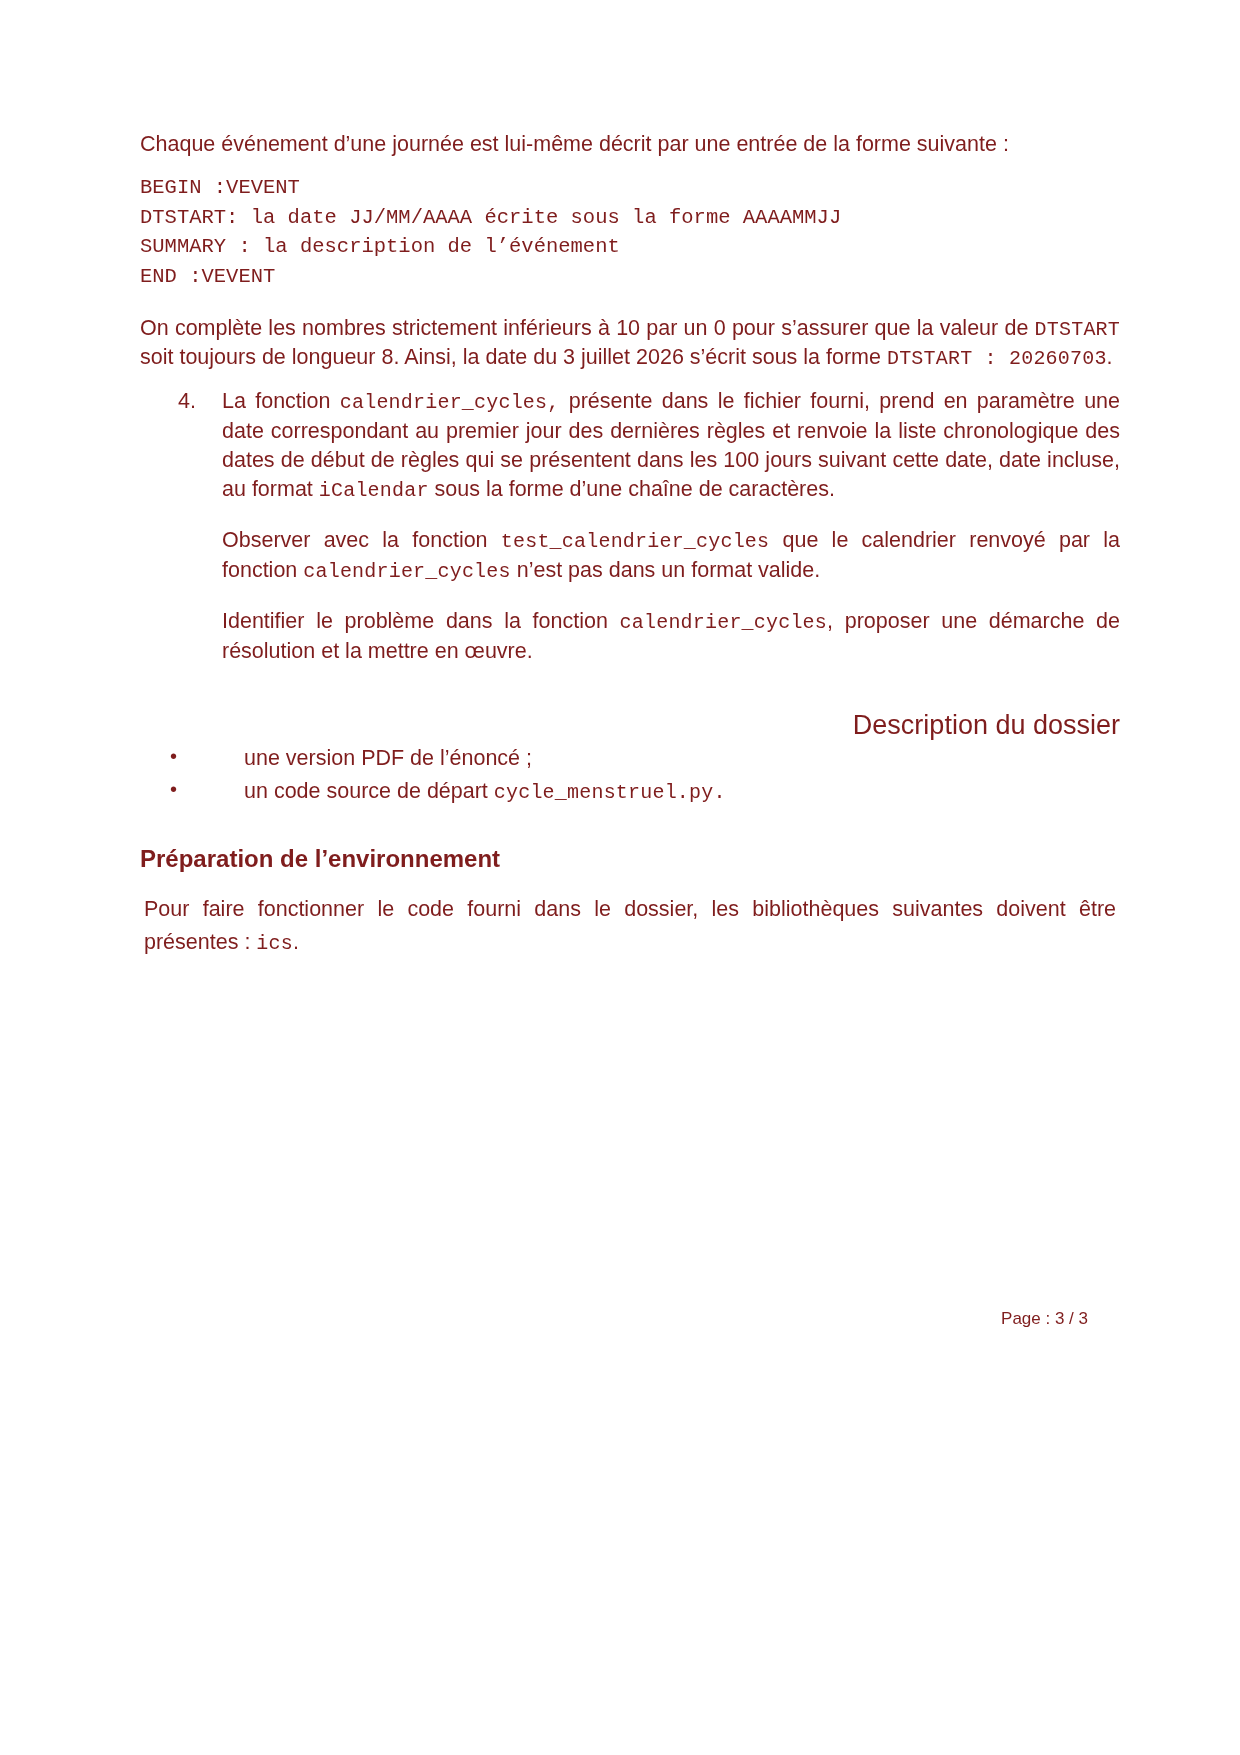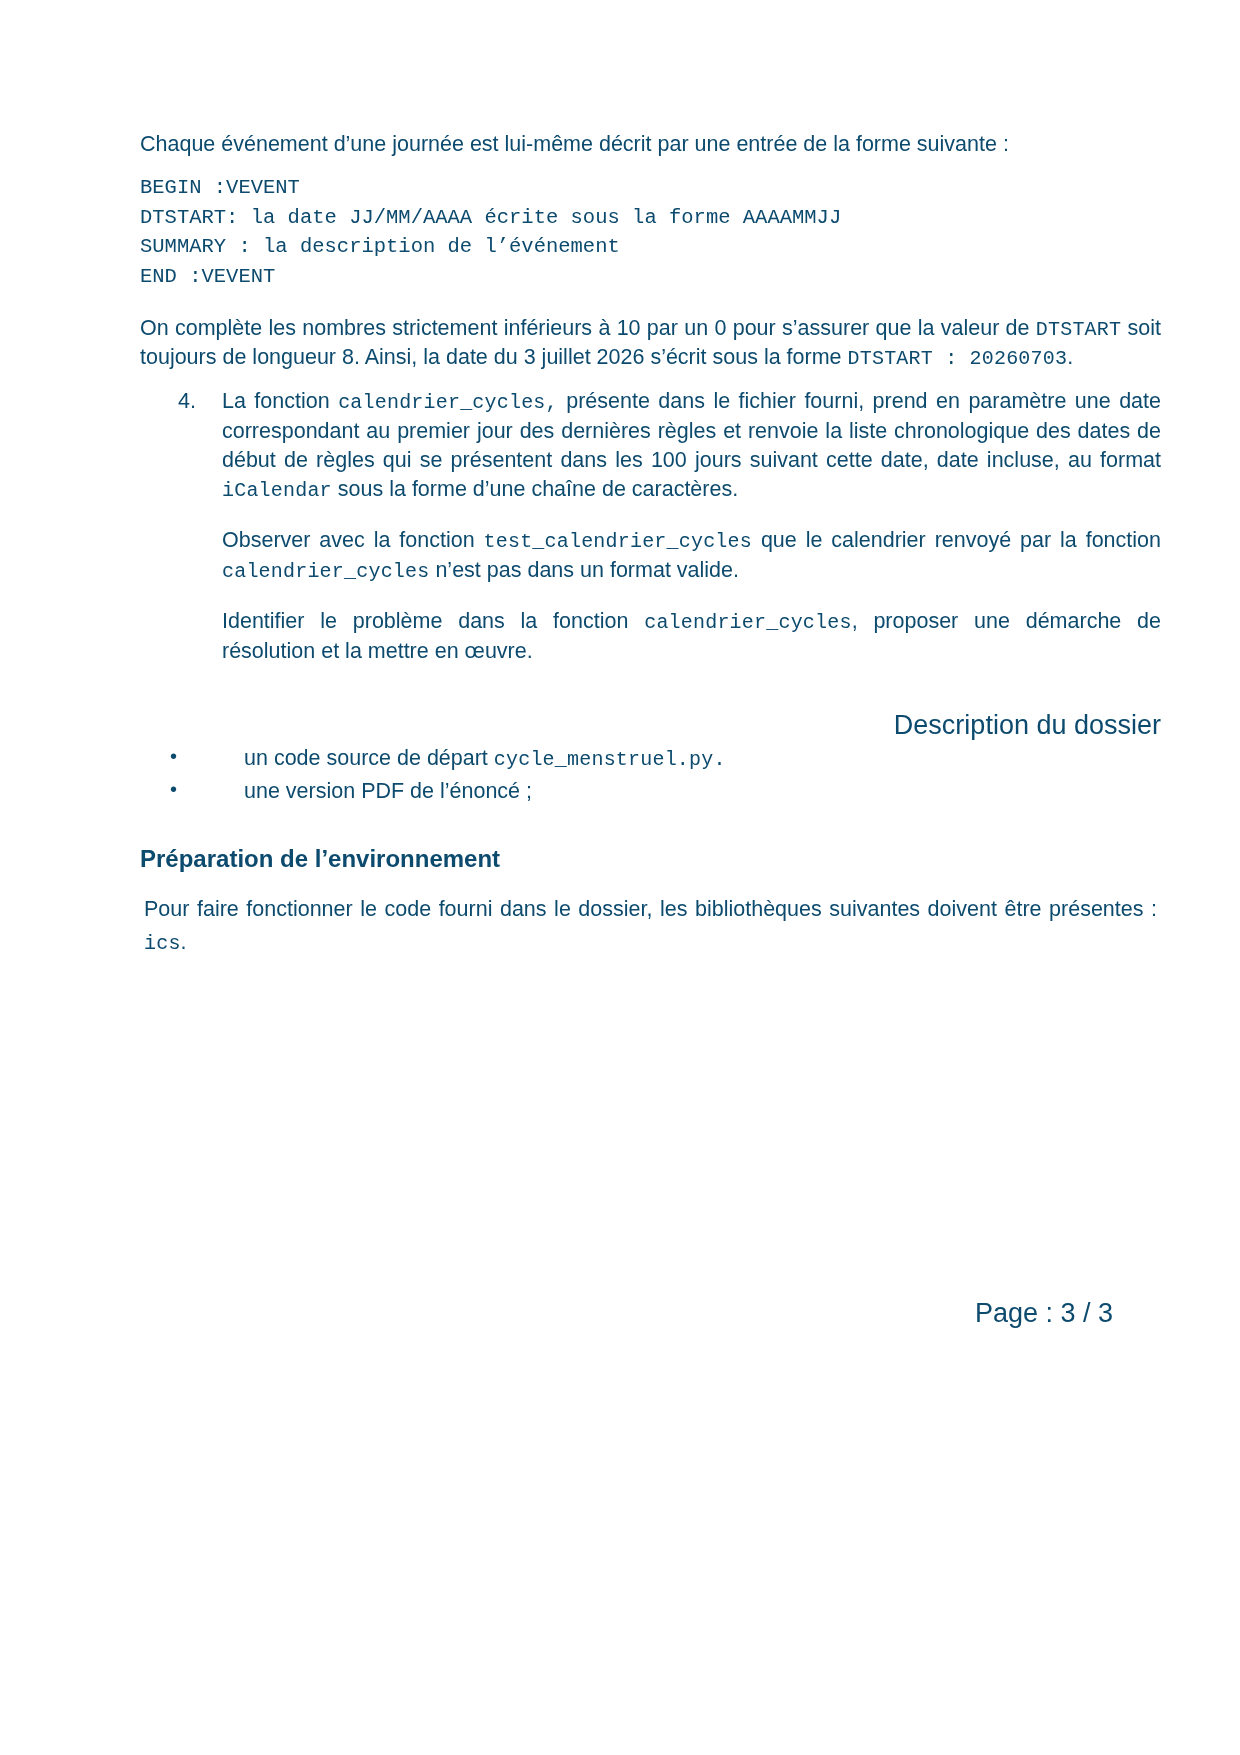--- a/index.html
+++ b/index.html
@@ -7,23 +7,23 @@
     padding: 0;
     background: #ffffff;
   }
   .page {
     position: relative;
     width: 1240px;
     height: 1447px;
     margin: 0 auto;
     background: #ffffff;
     font-family: "Liberation Sans", sans-serif;
-    color: #0c4a6e;
+    color: #7f1d1d;
     box-sizing: border-box;
-    padding: 130px 79px 0 140px;
+    padding: 130px 120px 0 140px;
   }
   .para {
     font-size: 21.5px;
     line-height: 1.34;
     text-align: justify;
     margin: 0 0 14px 0;
   }
   .mono {
     font-family: "Liberation Mono", monospace;
     font-size: 20px;
@@ -128,23 +128,23 @@
     margin: 38px 0 20px 0;
   }
   .tail {
     font-size: 21.5px;
     line-height: 1.55;
     text-align: justify;
     margin: 4px;
   }
   .footer {
     position: absolute;
-    right: 127px;
+    right: 152px;
     bottom: 118px;
-    font-size: 27px;
+    font-size: 17px;
   }
 </style>
 </head>
 <body>
 
 <div class="page">
 
   <p class="para">Chaque événement d’une journée est lui-même décrit par une entrée de la forme suivante :</p>
 
   <div class="codeblock">BEGIN :VEVENT
@@ -161,22 +161,22 @@
 
   <p class="subpara"><span>Observer avec la fonction </span><span class="mono">test_calendrier_cycles</span><span> que le calendrier renvoyé par la fonction </span><span class="mono">calendrier_cycles</span><span> n’est pas dans un format valide.</span></p>
 
   <p class="subpara"><span>Identifier le problème dans la fonction </span><span class="mono">calendrier_cycles</span><span>, proposer une démarche de résolution et la mettre en œuvre.</span></p>
 
 
   <h2 class="section">Description du dossier</h2>
 
 
   <ul class="bullets">
+    <li><span>une version PDF de l’énoncé ;</span></li>
     <li><span>un code source de départ </span><span class="mono">cycle_menstruel.py.</span></li>
-    <li><span>une version PDF de l’énoncé ;</span></li>
   </ul>
 
   <h3 class="subhead">Préparation de l’environnement</h3>
 
   <p class="tail"><span>Pour faire fonctionner le code fourni dans le dossier, les bibliothèques suivantes doivent être présentes : </span><span class="mono">ics</span><span>.</span></p>
 
   <div class="footer">Page : 3 / 3</div>
 
 </div>
 

